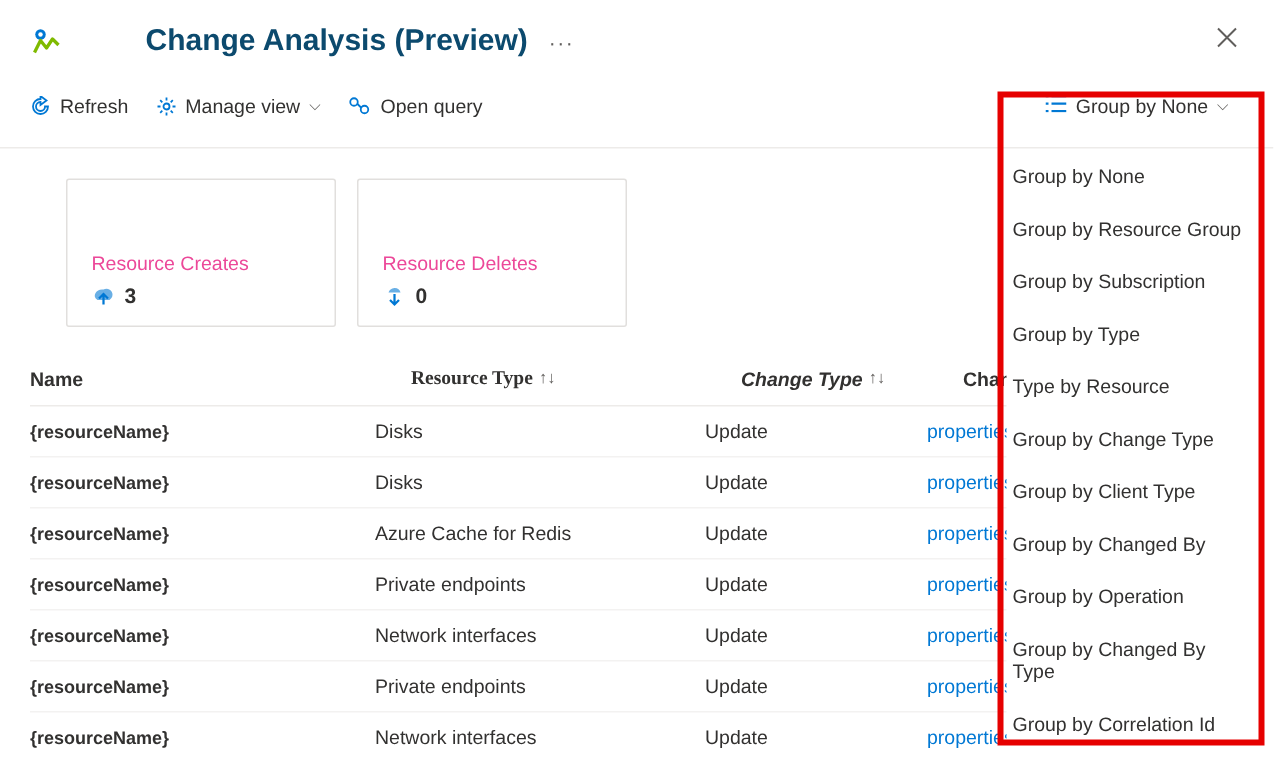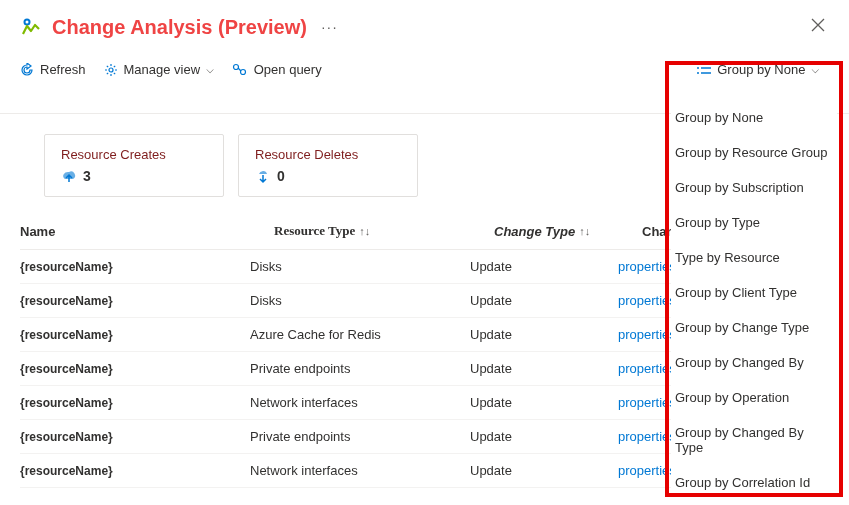--- a/index.html
+++ b/index.html
@@ -23,41 +23,42 @@
       width: 22px;
       height: 22px;
       margin-right: 10px;
       display: flex;
       align-items: center;
       justify-content: center;
     }
     .header-title {
       font-size: 20px;
       font-weight: 600;
-      color: #ef4444;
+      color: #0c4a6e;
       margin-right: 14px;
+      margin-left: 45px;
     }
     .header-more {
       color: #605e5c;
       font-size: 14px;
       letter-spacing: 1px;
       cursor: pointer;
     }
     .header-close {
       margin-left: auto;
       font-size: 16px;
       color: #605e5c;
       cursor: pointer;
       padding: 4px;
     }
     
     .toolbar {
       display: flex;
       align-items: center;
-      padding: 6px 20px 30px 20px;
+      padding: 6px 20px 14px 20px;
       gap: 18px;
       border-bottom: 1px solid #edebe9;
       justify-content: flex-end;
     }
     .toolbar-btn {
       display: flex;
       align-items: center;
       gap: 6px;
       color: #323130;
       cursor: pointer;
@@ -89,22 +90,23 @@
     }
     .card {
       border: 1px solid #e1dfdd;
       border-radius: 2px;
       padding: 12px 16px 12px 16px;
       width: 180px;
       background: #fff;
     }
     .card-title {
       font-size: 13px;
-      color: #7f1d1d;
+      color: #ec4899;
       margin-bottom: 6px;
+      margin-top: 36px;
     }
     .card-value {
       display: flex;
       align-items: center;
       gap: 6px;
       font-size: 14px;
       font-weight: 600;
     }
     .card-value .icon { display: flex; }
     
@@ -320,19 +322,19 @@
     </div>
 </div>
 
 <div class="dropdown-highlight"></div>
 <div class="dropdown" id="dropdown">
     <div class="dropdown-item">Group by None</div>
     <div class="dropdown-item">Group by Resource Group</div>
     <div class="dropdown-item">Group by Subscription</div>
     <div class="dropdown-item">Group by Type</div>
     <div class="dropdown-item">Type by Resource</div>
+    <div class="dropdown-item">Group by Change Type</div>
     <div class="dropdown-item">Group by Client Type</div>
-    <div class="dropdown-item">Group by Change Type</div>
     <div class="dropdown-item">Group by Changed By</div>
     <div class="dropdown-item">Group by Operation</div>
     <div class="dropdown-item">Group by Changed By Type</div>
     <div class="dropdown-item">Group by Correlation Id</div>
   </div>
 
 </body></html>

